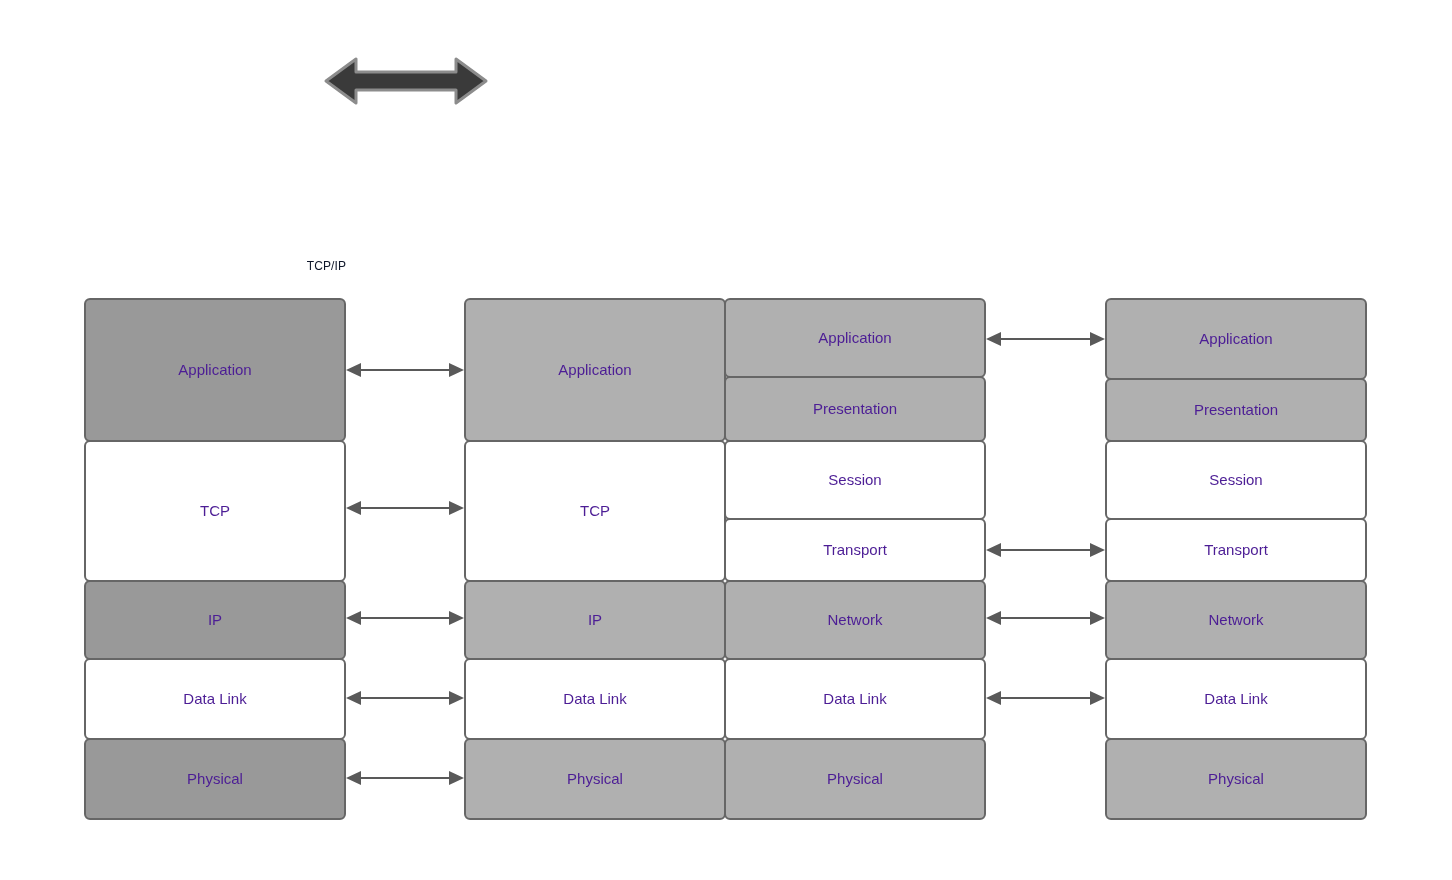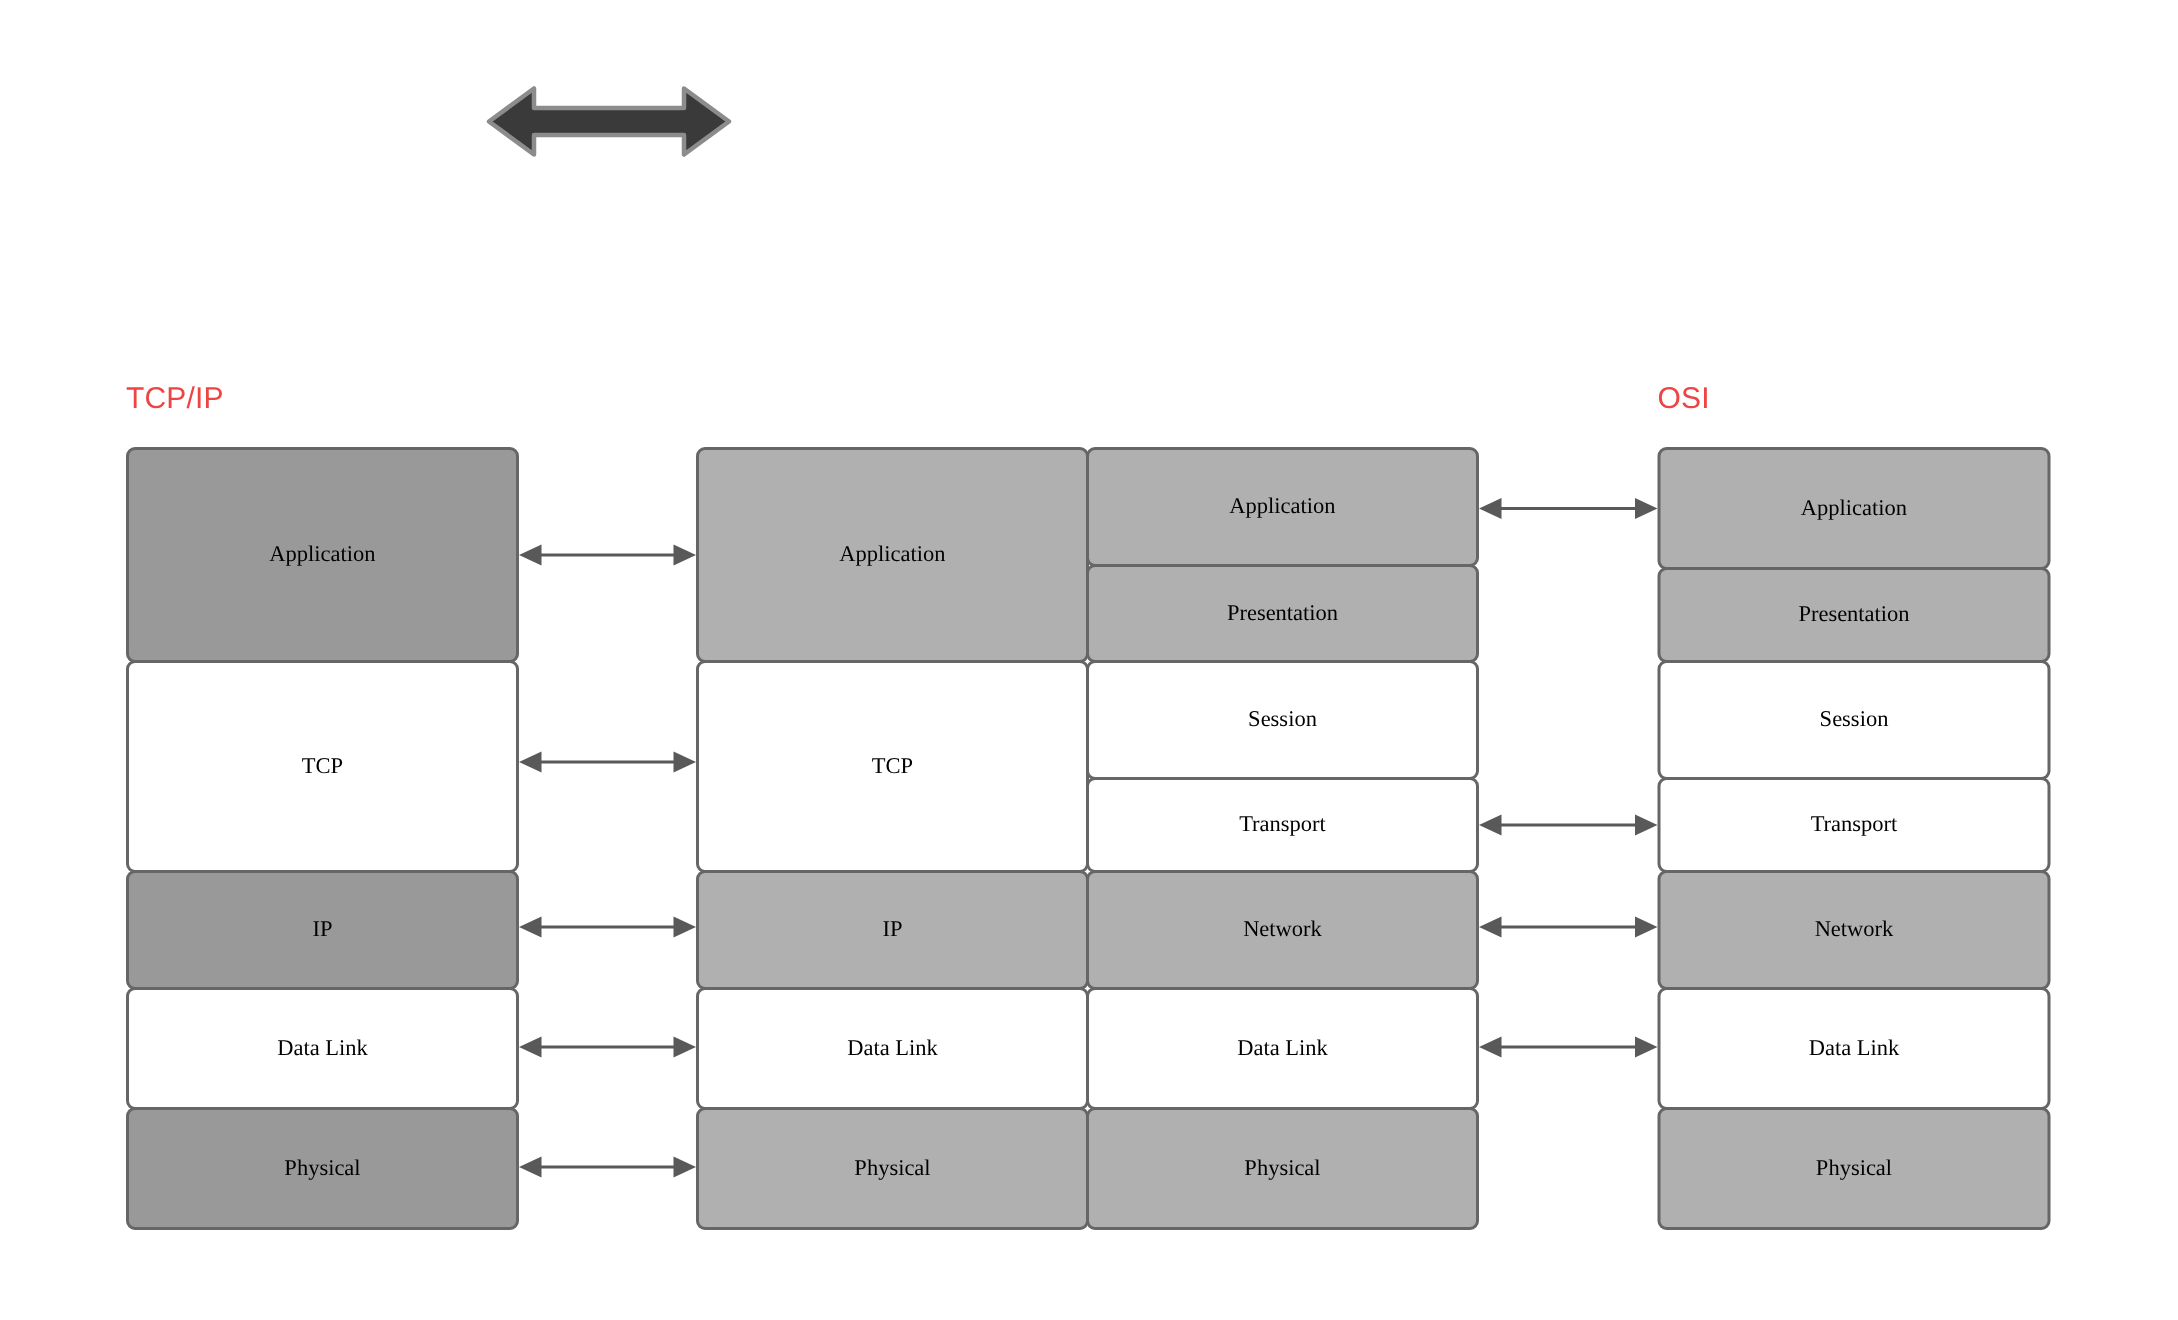--- a/index.html
+++ b/index.html
@@ -18,44 +18,43 @@
     position: relative;
     width: 1452px;
     height: 880px;
     overflow: hidden;
     background: #ffffff;
   }
 
   
   .col-title {
     position: absolute;
-    font-size: 20px;
+    font-size: 12px;
     line-height: 20px;
-    color: #ef4444;
-    text-align: left;
+    color: #0f172a;
+    text-align: right;
     white-space: nowrap;
     letter-spacing: 0.1px;
   }
 
   
   .layer {
     position: absolute;
     box-sizing: border-box;
     border: 2px solid #666666;
     border-radius: 6px;
     display: flex;
     align-items: center;
     justify-content: center;
     font-size: 15px;
     line-height: 18px;
-    color: #000000;
+    color: #4c1d95;
     text-align: center;
     white-space: nowrap;
     background: #ffffff;
-    font-family: Liberation Serif, serif;
   }
   .layer.fill-white   { background: #ffffff; }
   .layer.fill-gray    { background: #b0b0b0; }
   .layer.fill-darkgray{ background: #999999; }
 
   
   .connector {
     position: absolute;
     height: 18px;
     pointer-events: none;
@@ -93,21 +92,20 @@
 </head>
 <body>
 
 <div id="canvas">
 
   <svg class="block-arrow" style="left:322px; top:52px;" width="168" height="58" viewBox="0 0 168 58">
     <polygon points="4,29 34,7 34,20 134,20 134,7 164,29 134,51 134,38 34,38 34,51" fill="#3a3a3a" stroke="#8c8c8c" stroke-width="3" stroke-linejoin="round"></polygon>
   </svg>
 
   <div class="col-title" style="left:84px; top:256px; width:262px;">TCP/IP</div>
-  <div class="col-title" style="left:1105px; top:256px; width:262px;">OSI</div>
 
   <div class="layer fill-darkgray" style="left:84px; top:298px; width:262px; height:144px;">Application</div>
   <div class="layer fill-white" style="left:84px; top:440px; width:262px; height:142px;">TCP</div>
   <div class="layer fill-darkgray" style="left:84px; top:580px; width:262px; height:80px;">IP</div>
   <div class="layer fill-white" style="left:84px; top:658px; width:262px; height:82px;">Data Link</div>
   <div class="layer fill-darkgray" style="left:84px; top:738px; width:262px; height:82px;">Physical</div>
 
   <div class="layer fill-gray" style="left:464px; top:298px; width:262px; height:144px;">Application</div>
   <div class="layer fill-white" style="left:464px; top:440px; width:262px; height:142px;">TCP</div>
   <div class="layer fill-gray" style="left:464px; top:580px; width:262px; height:80px;">IP</div>

